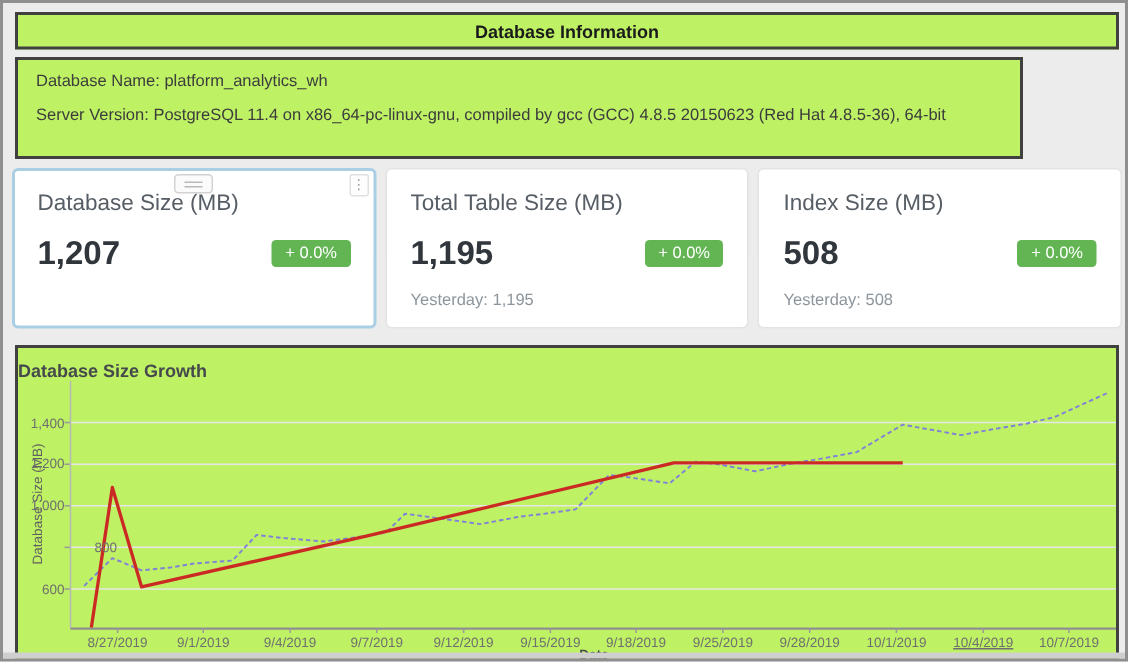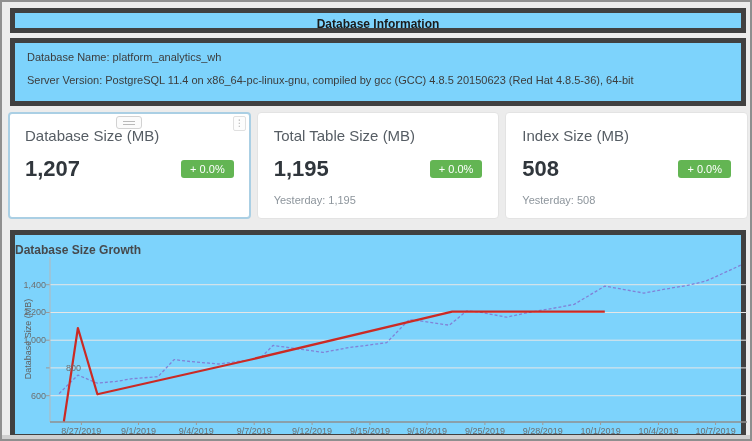--- a/index.html
+++ b/index.html
@@ -9,28 +9,28 @@
     background:#ffffff;
   }
   .frame{
     position:relative;box-sizing:border-box;
     width:752px;height:441px;
     border:2px solid #8f8f8f;
     background:#ececec;
     overflow:hidden;
   }
   .panel{
-    position:absolute;background:#7dd3fc;
-    border:5px solid #404040;box-sizing:border-box;
+    position:absolute;background:#bef264;
+    border:2px solid #404040;box-sizing:border-box;
   }
   
   .header-panel{left:8px;top:6px;width:736px;height:25px;text-align:center;}
   .header-title{font-size:12px;font-weight:bold;color:#1a1a1a;line-height:23px;}
   
-  .info-panel{left:8px;top:36px;width:736px;height:68px;padding:8px 12px;}
+  .info-panel{left:8px;top:36px;width:672px;height:68px;padding:8px 12px;}
   .info-line{font-size:11px;color:#3c3c3c;margin:0 0 11px 0;line-height:12px;}
   
   .cards-row{position:absolute;left:6px;top:110px;width:740px;height:107px;display:flex;gap:6px;}
   .card{
     position:relative;flex:1 1 0;background:#fff;box-sizing:border-box;
     border:1px solid #e3e3e3;border-radius:4px;padding:14px 16px 10px 16px;
   }
   .card.selected{border-width:2px;padding:13px 15px 9px 15px;}
   .card-title{font-size:15px;color:#565d64;}
   .card-value-row{display:flex;align-items:center;justify-content:space-between;margin-top:12px;}

